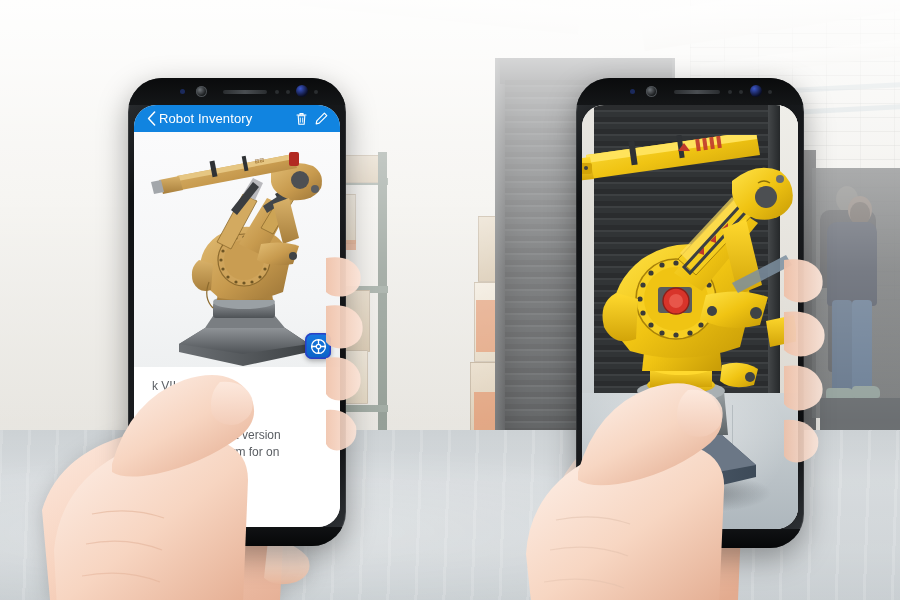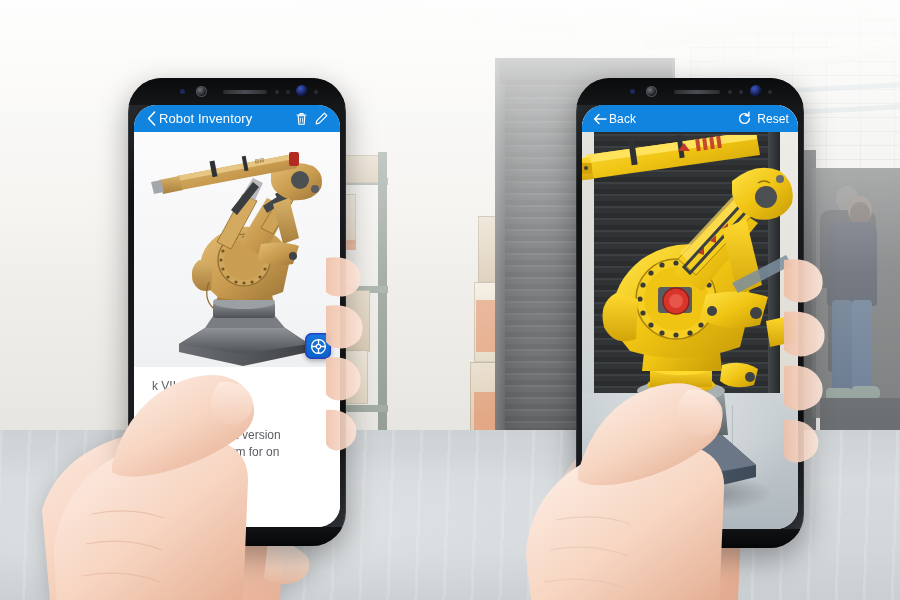--- a/index.html
+++ b/index.html
@@ -672,36 +672,20 @@
 
         <div class="shutter-btn">
           <svg width="22" height="19" viewBox="0 0 24 20">
             <rect x="1" y="4" width="22" height="15" rx="2.5" fill="none" stroke="#2a88d8" stroke-width="1.8"></rect>
             <path d="M7.5 4 L9.5 1 H14.5 L16.5 4" fill="none" stroke="#2a88d8" stroke-width="1.8" stroke-linejoin="round"></path>
             <circle cx="12" cy="11.5" r="4.4" fill="none" stroke="#2a88d8" stroke-width="1.8"></circle>
           </svg>
         </div>
       </div>
 
-      <div class="appbar" style="background:#1184e0;">
-        <span class="icon-btn" style="width:18px;height:20px;">
-          <svg width="14" height="12" viewBox="0 0 14 12">
-            <path d="M13 6 H2 M6 1.5 L1.6 6 L6 10.5" fill="none" stroke="#fff" stroke-width="1.4" stroke-linecap="round" stroke-linejoin="round"></path>
-          </svg>
-        </span>
-        <span class="appbar-title" style="font-size:12px;">Back</span>
-        <span class="appbar-spacer"></span>
-        <span class="icon-btn" style="width:20px;height:20px;">
-          <svg width="15" height="15" viewBox="0 0 16 16">
-            <path d="M13.2 8 A5.2 5.2 0 1 1 8 2.8 A5.2 5.2 0 0 1 12.2 5" fill="none" stroke="#fff" stroke-width="1.5" stroke-linecap="round"></path>
-            <path d="M12.8 1.4 L12.6 5.4 L8.8 4.6" fill="none" stroke="#fff" stroke-width="1.5" stroke-linecap="round" stroke-linejoin="round"></path>
-          </svg>
-        </span>
-        <span class="appbar-title" style="font-size:12px;padding-left:3px;">Reset</span>
-      </div>
     </div>
 
     <div class="bezel-bottom"></div>
   </div>
 
   <svg width="300" height="300" viewBox="0 0 300 300" style="position:absolute;left:500px;top:330px;">
     <defs>
       <linearGradient id="skinF" x1="0.15" y1="0" x2="0.9" y2="1">
         <stop offset="0%" stop-color="#fdefe7"></stop>
         <stop offset="50%" stop-color="#f7d6c2"></stop>

